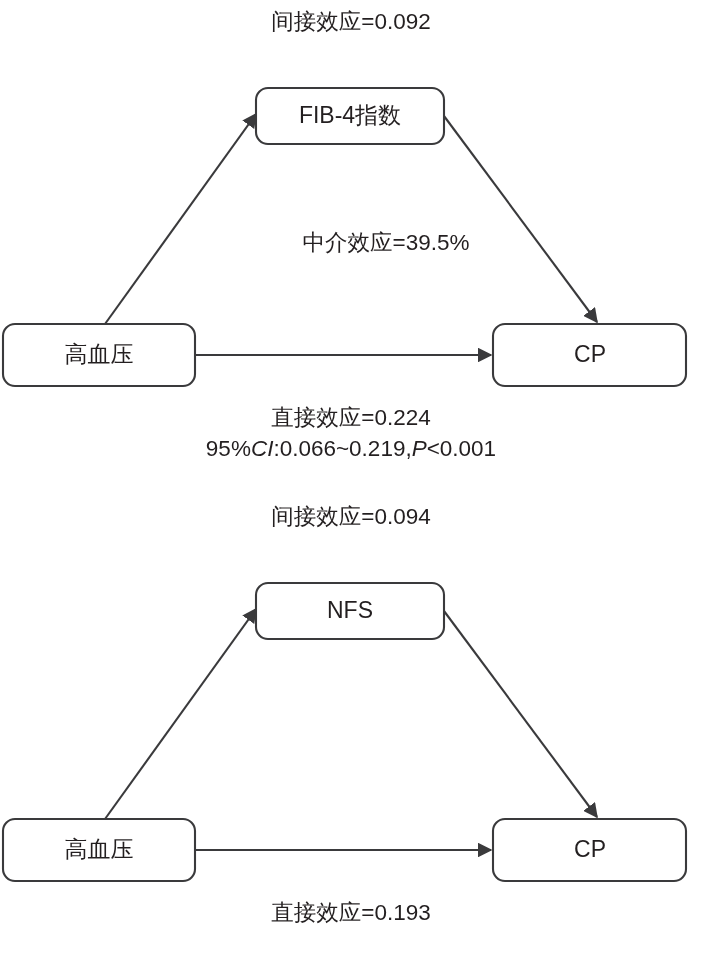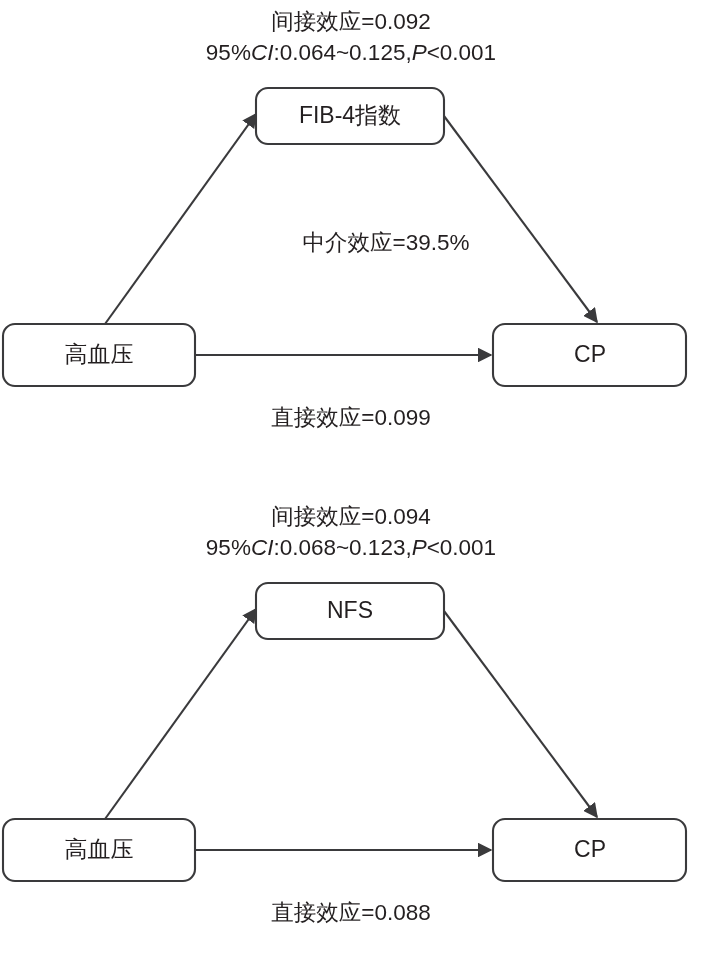--- a/index.html
+++ b/index.html
@@ -82,21 +82,20 @@
     fill: none;
   }
 </style>
 </head>
 <body>
 
 <div class="figure" id="figure-1">
 
   <div class="caption top-caption">
     <div class="cap-line1">间接效应=0.092</div>
-    <div class="cap-line2"><span>95%</span><span class="ital">CI</span><span>:0.064~0.125,</span><span class="ital">P</span><span>&lt;0.001</span></div>
   </div>
 
   <svg class="diagram" viewBox="0 0 702 483">
     <defs>
       <marker id="ah1" viewBox="0 0 10 10" refX="9" refY="5" markerWidth="7" markerHeight="7" orient="auto-start-reverse">
         <path d="M 0 0 L 10 5 L 0 10 z" fill="#3a3a3c"></path>
       </marker>
     </defs>
 
     <line class="edge" x1="105" y1="324" x2="256" y2="114" marker-end="url(#ah1)"></line>
@@ -117,30 +116,30 @@
 
     <g>
       <rect class="node-rect" x="493" y="324" width="193" height="62" rx="12" ry="12"></rect>
       <text class="node-text" x="590" y="356">CP</text>
     </g>
   </svg>
 
   <div class="mid-label">中介效应=39.5%</div>
 
   <div class="caption bottom-caption">
-    <div class="cap-line1">直接效应=0.099</div>
+    <div class="cap-line1">直接效应=0.224</div>
+    <div class="cap-line2"><span>95%</span><span class="ital">CI</span><span>:0.066~0.219,</span><span class="ital">P</span><span>&lt;0.001</span></div>
   </div>
 
 </div>
 
 <div class="figure" id="figure-2">
 
   <div class="caption top-caption">
     <div class="cap-line1">间接效应=0.094</div>
-    <div class="cap-line2"><span>95%</span><span class="ital">CI</span><span>:0.068~0.123,</span><span class="ital">P</span><span>&lt;0.001</span></div>
   </div>
 
   <svg class="diagram" viewBox="0 0 702 483">
     <defs>
       <marker id="ah2" viewBox="0 0 10 10" refX="9" refY="5" markerWidth="7" markerHeight="7" orient="auto-start-reverse">
         <path d="M 0 0 L 10 5 L 0 10 z" fill="#3a3a3c"></path>
       </marker>
     </defs>
 
     <line class="edge" x1="105" y1="324" x2="256" y2="114" marker-end="url(#ah2)"></line>
@@ -158,16 +157,16 @@
     </g>
 
     <g>
       <rect class="node-rect" x="493" y="324" width="193" height="62" rx="12" ry="12"></rect>
       <text class="node-text" x="590" y="356">CP</text>
     </g>
   </svg>
 
 
   <div class="caption bottom-caption">
-    <div class="cap-line1">直接效应=0.088</div>
+    <div class="cap-line1">直接效应=0.193</div>
   </div>
 
 </div>
 
 </body></html>

